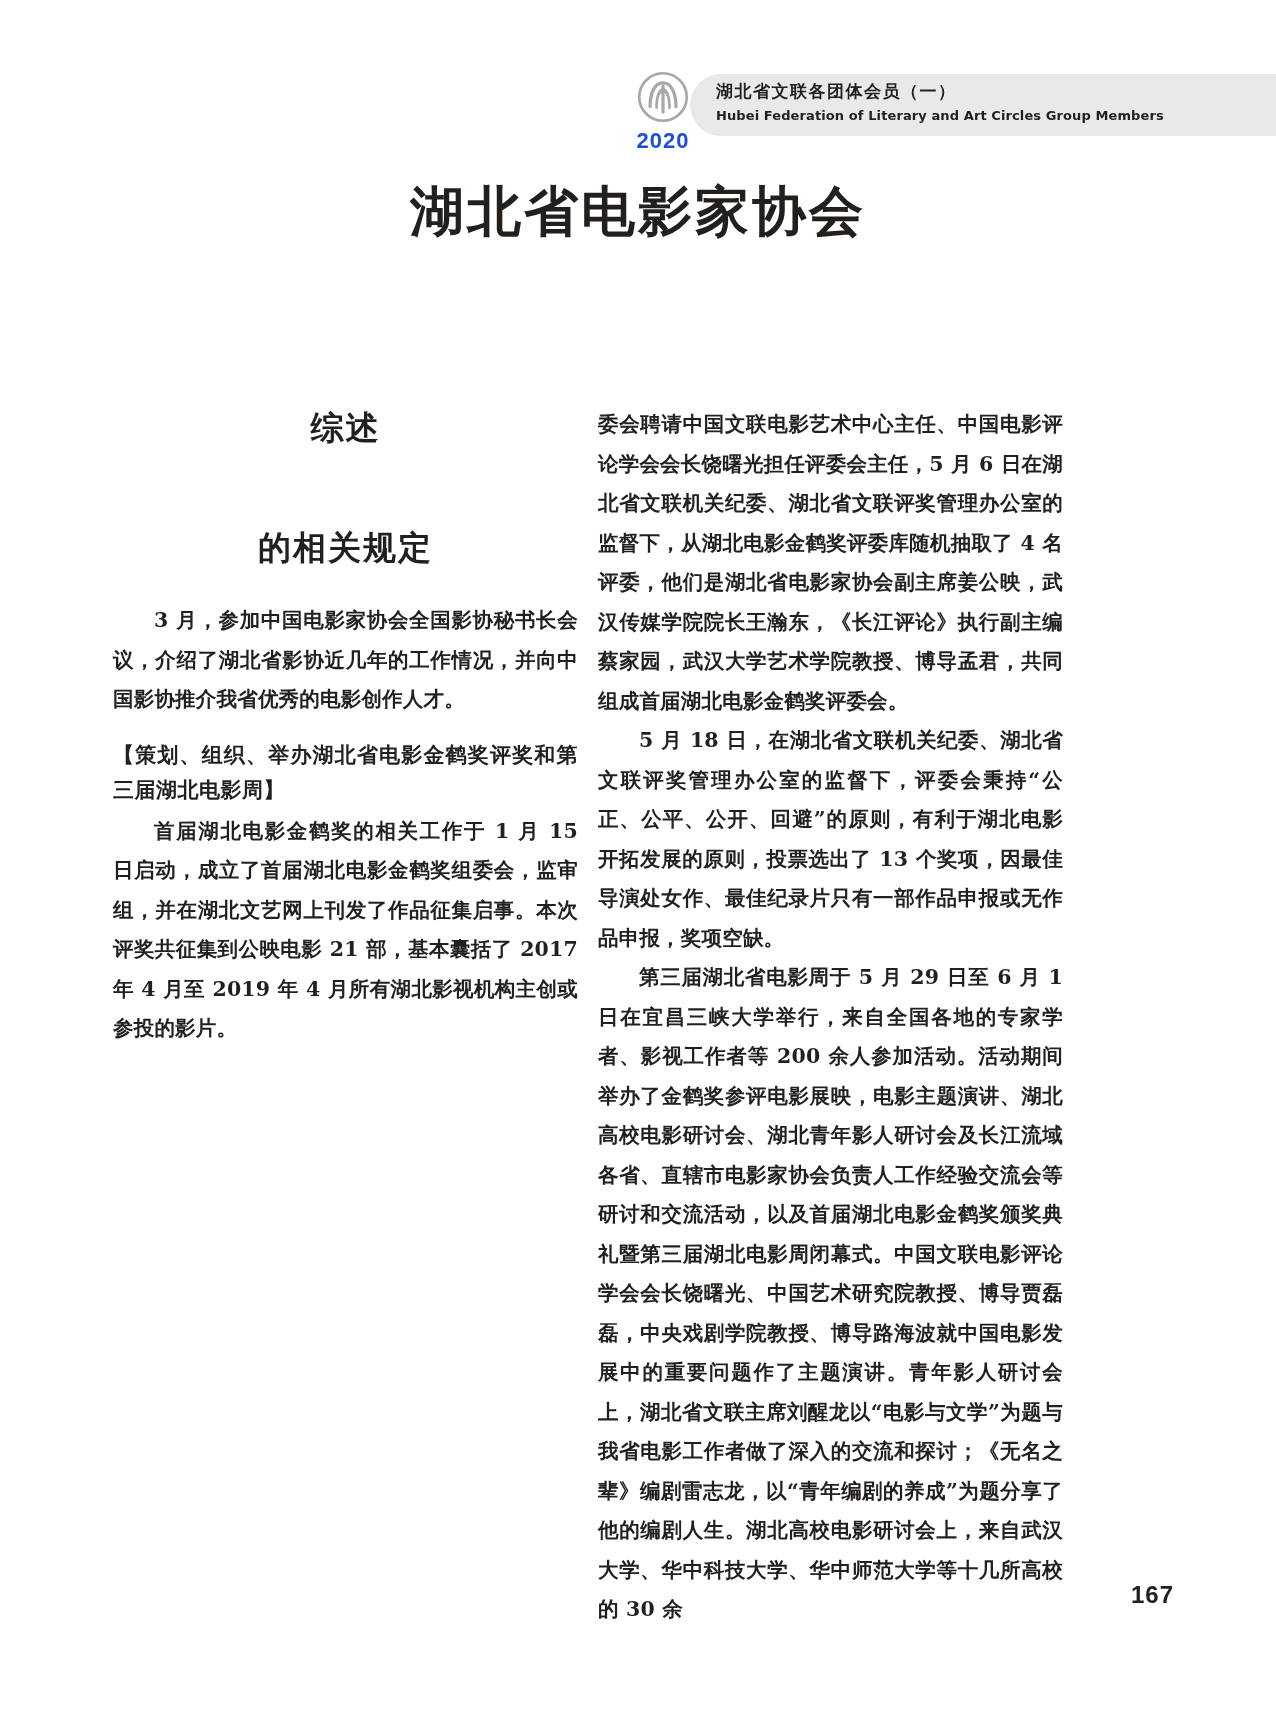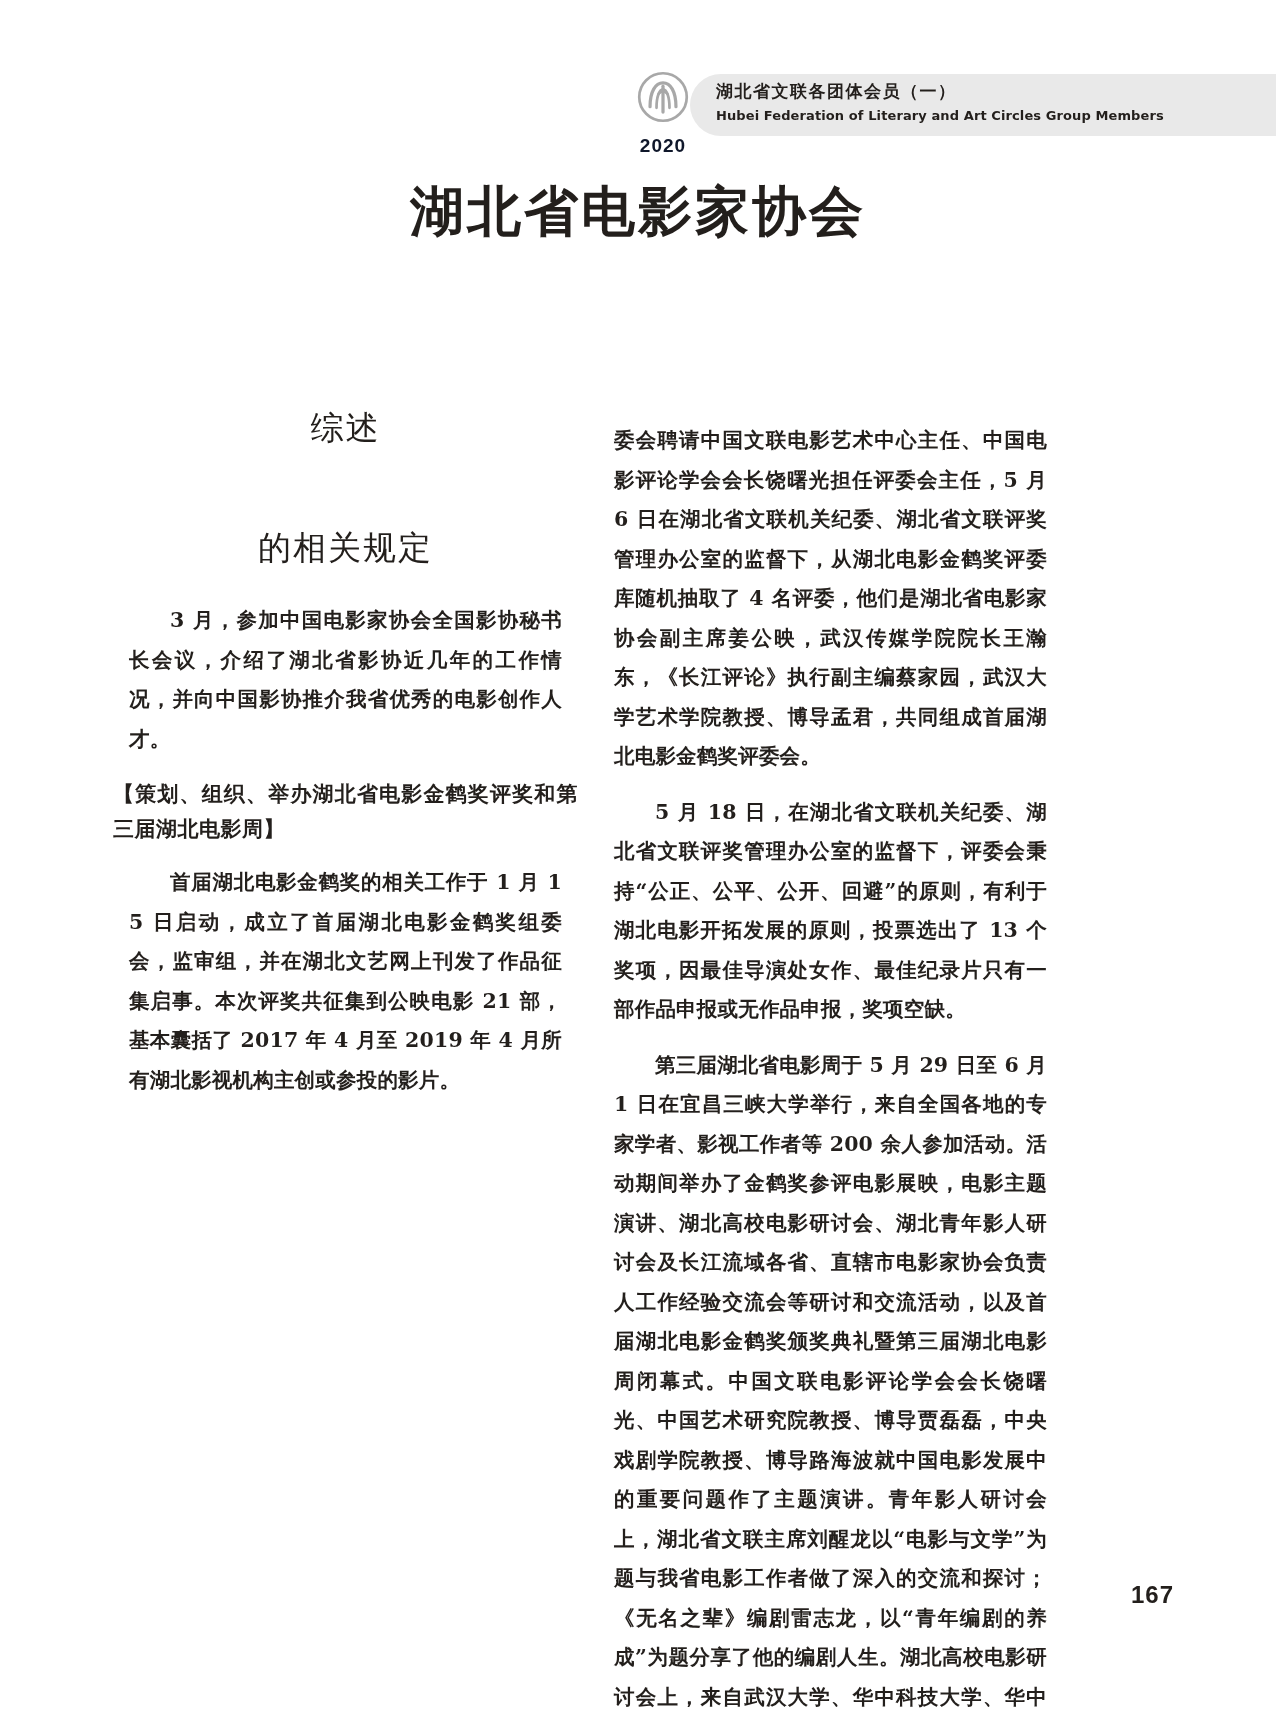--- a/index.html
+++ b/index.html
@@ -47,24 +47,24 @@
   }
   .logo-mark {
     width: 54px;
     height: 54px;
     margin: 0 auto;
     display: block;
   }
   .logo-year {
     font-family: "Liberation Sans", sans-serif;
     font-weight: bold;
-    font-size: 19px;
+    font-size: 22px;
     letter-spacing: 1px;
-    color: #0f172a;
-    margin-top: 11px;
+    color: #1d4ed8;
+    margin-top: 4px;
   }
   .runhead-text {
     position: absolute;
     left: 716px;
     top: 6px;
   }
   .runhead-cn {
     font-family: Liberation Mono, monospace;
     font-weight: bold;
     font-size: 17px;
@@ -109,21 +109,21 @@
     position: absolute;
     top: 0;
     width: 465px;
   }
   .col-left  { left: 0px; }
   .col-right { left: 485px; }
 
   .sec-h1 {
     text-align: center;
     font-family: "DejaVu Serif", "Liberation Serif", serif;
-    font-weight: normal;
+    font-weight: bold;
     font-size: 33px;
     letter-spacing: 2px;
     color: #231f1c;
     margin: 0 0 30px 0;
     line-height: 46px;
   }
   .sec-h1.spaced-top { margin-top: 74px; }
 
   .sec-h2 {
     font-family: "DejaVu Sans", "Liberation Sans", sans-serif;
@@ -131,21 +131,21 @@
     font-size: 21px;
     letter-spacing: 0.5px;
     color: #231f1c;
     line-height: 35px;
     margin: 18px 0 4px 0;
     text-align: justify;
     text-justify: inter-ideograph;
   }
 
   p.body {
-    margin: 16px;
+    margin: 0;
     font-family: "DejaVu Serif", "Liberation Serif", serif;
     font-weight: bold;
     font-size: 20.5px;
     line-height: 39.5px;
     letter-spacing: 0.2px;
     text-align: justify;
     text-justify: inter-ideograph;
     text-indent: 2em;
     color: #231f1c;
     word-break: break-all;

